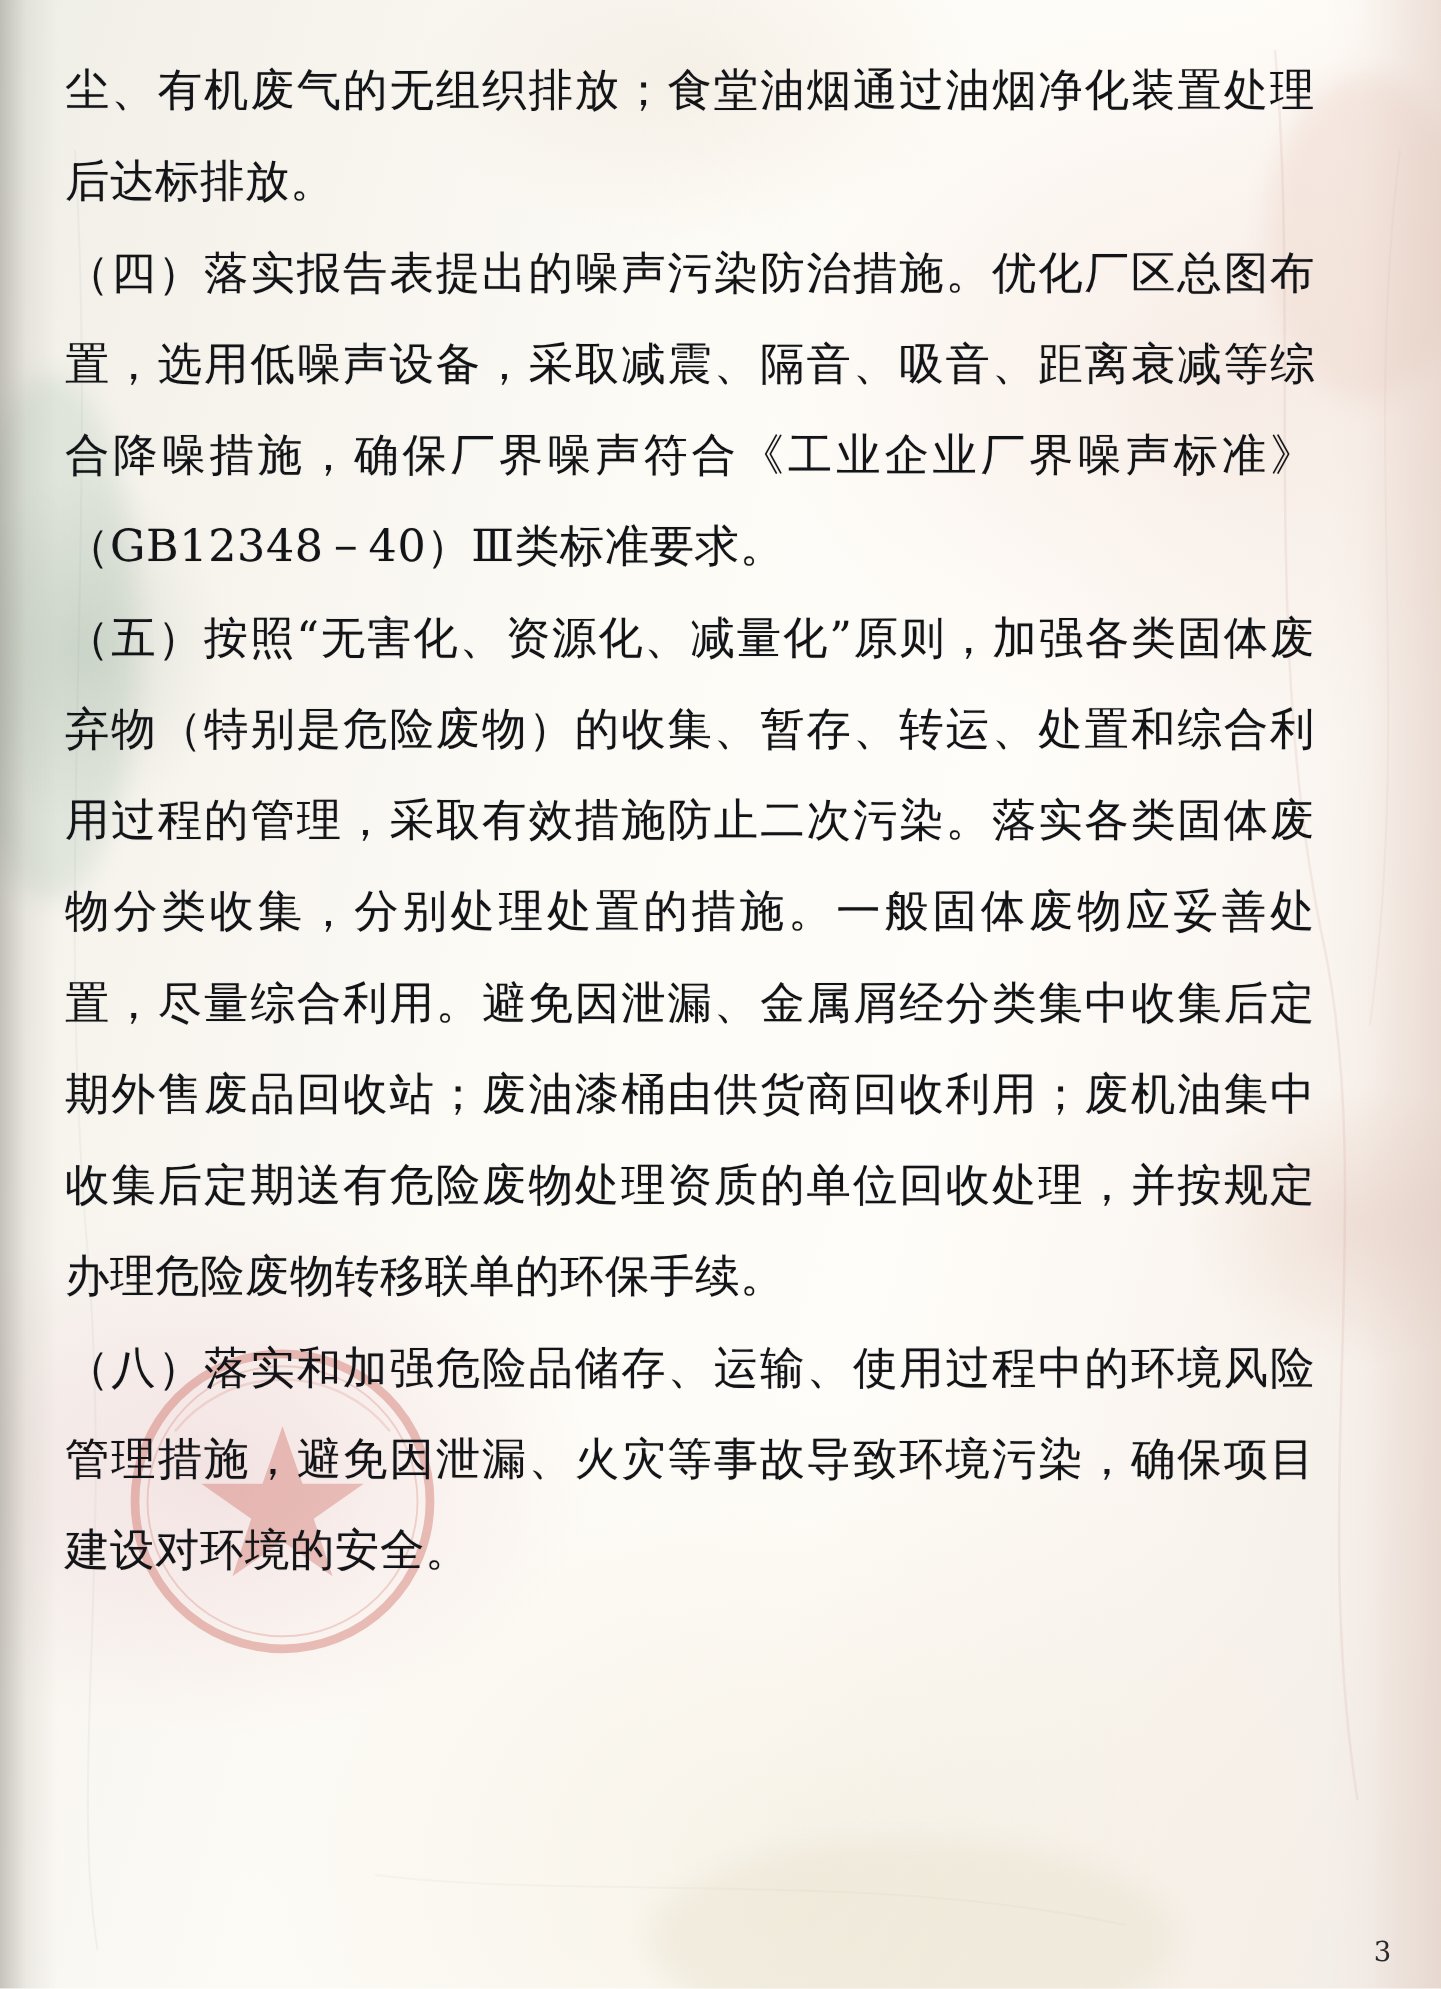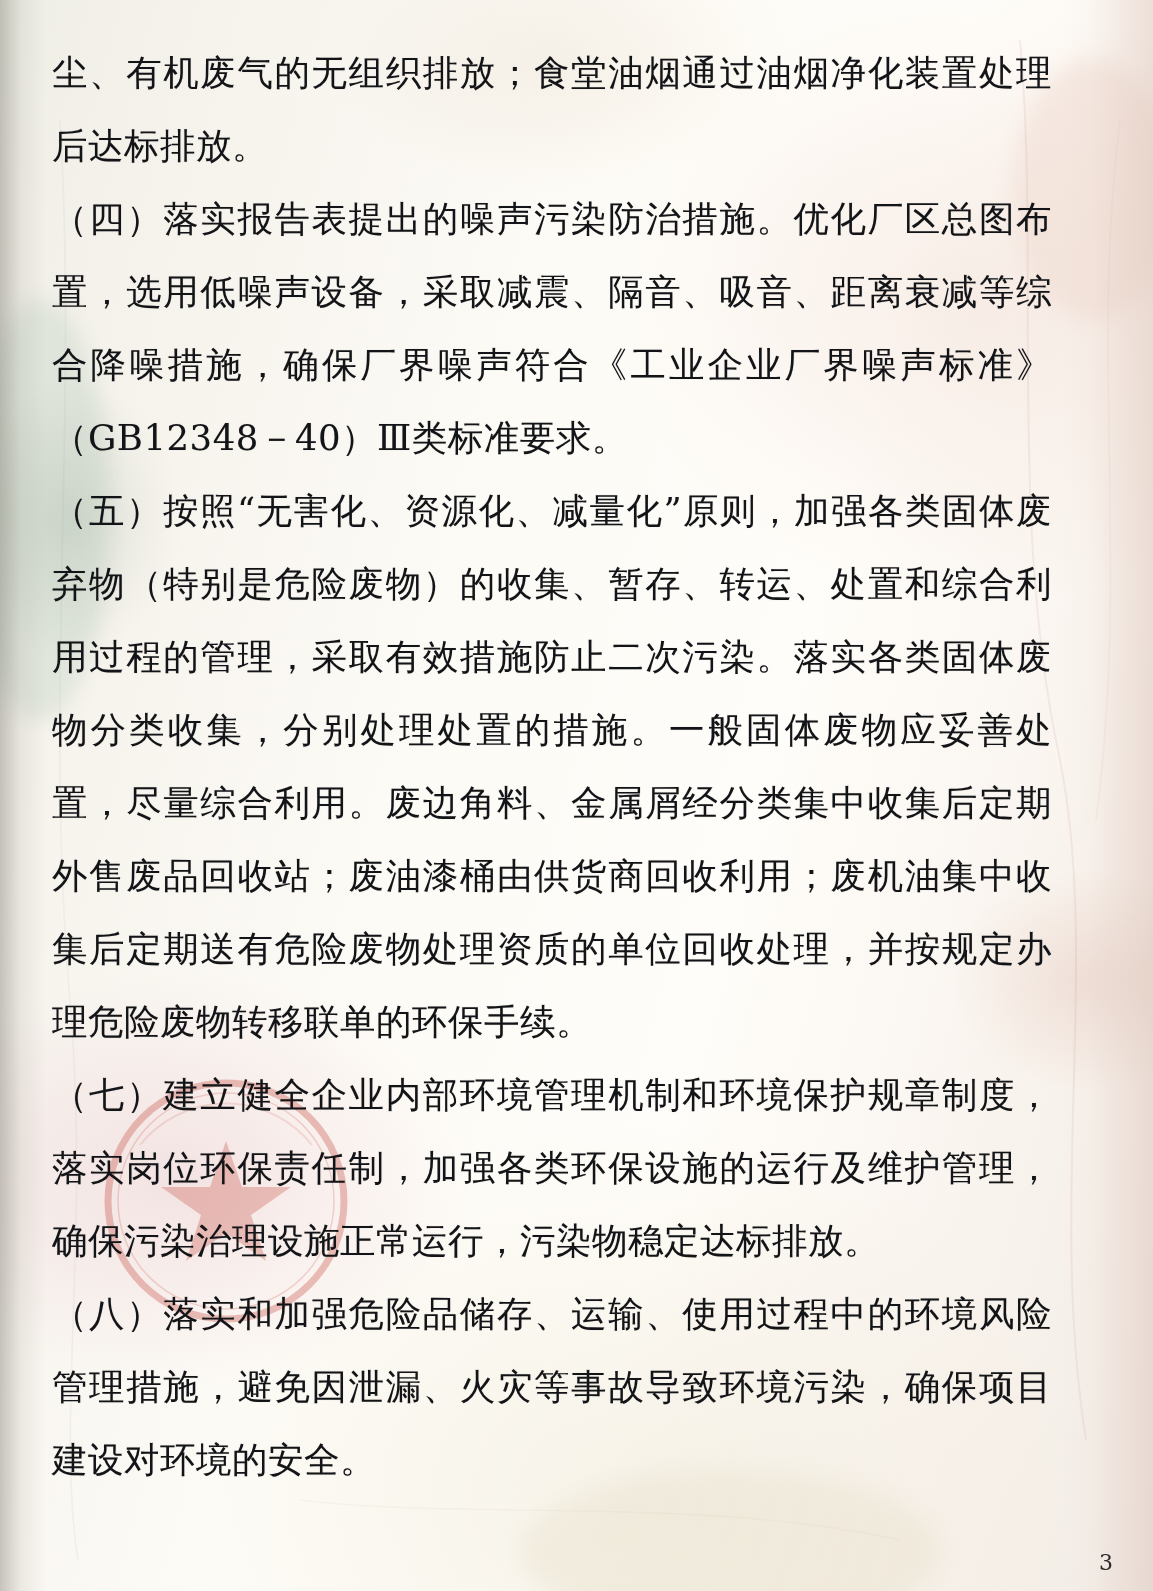--- a/index.html
+++ b/index.html
@@ -128,20 +128,19 @@
       <circle cx="126" cy="126" r="118" fill="none" stroke="#c0392b" stroke-width="7" opacity="0.55"></circle>
       <circle cx="126" cy="126" r="108" fill="none" stroke="#c0392b" stroke-width="1.5" opacity="0.35"></circle>
       <polygon points="126,66 142,112 191,112 151,140 166,186 126,158 86,186 101,140 61,112 110,112" fill="#c0392b" opacity="0.5"></polygon>
       <path d="M40 70 A110 110 0 0 1 212 70" fill="none" stroke="#c0392b" stroke-width="2" opacity="0.25"></path>
     </svg>
   </div>
 
   <div class="content">
     <p class="line-block para">尘、有机废气的无组织排放；食堂油烟通过油烟净化装置处理后达标排放。</p>
     <p class="line-block para">（四）落实报告表提出的噪声污染防治措施。优化厂区总图布置，选用低噪声设备，采取减震、隔音、吸音、距离衰减等综合降噪措施，确保厂界噪声符合《工业企业厂界噪声标准》（GB12348－40）Ⅲ类标准要求。</p>
-    <p class="line-block para">（五）按照“无害化、资源化、减量化”原则，加强各类固体废弃物（特别是危险废物）的收集、暂存、转运、处置和综合利用过程的管理，采取有效措施防止二次污染。落实各类固体废物分类收集，分别处理处置的措施。一般固体废物应妥善处置，尽量综合利用。废边角料、金属屑经分类集中收集后定期外售废品回收站；废油漆桶由供货商回收利用；废机油集中收集后定期送有危险废物处理资质的单位回收处理，并按规定办理危险废物转移联单的环保手续。</p>
-    <p class="line-block para">（七）建立健全企业内部环境管理机制和环境保护规章制度，落实岗位环保责任制，加强各类环保设施的运行及维护管理，确保污染治理设施正常运行，污染物稳定达标排放。</p>
+    <p class="line-block para">（五）按照“无害化、资源化、减量化”原则，加强各类固体废弃物（特别是危险废物）的收集、暂存、转运、处置和综合利用过程的管理，采取有效措施防止二次污染。落实各类固体废物分类收集，分别处理处置的措施。一般固体废物应妥善处置，尽量综合利用。避免因泄漏、金属屑经分类集中收集后定期外售废品回收站；废油漆桶由供货商回收利用；废机油集中收集后定期送有危险废物处理资质的单位回收处理，并按规定办理危险废物转移联单的环保手续。</p>
     <p class="line-block para">（八）落实和加强危险品储存、运输、使用过程中的环境风险管理措施，避免因泄漏、火灾等事故导致环境污染，确保项目建设对环境的安全。</p>
 
   </div>
 
   <div class="page-number">3</div>
 </div>
 
 </body></html>

